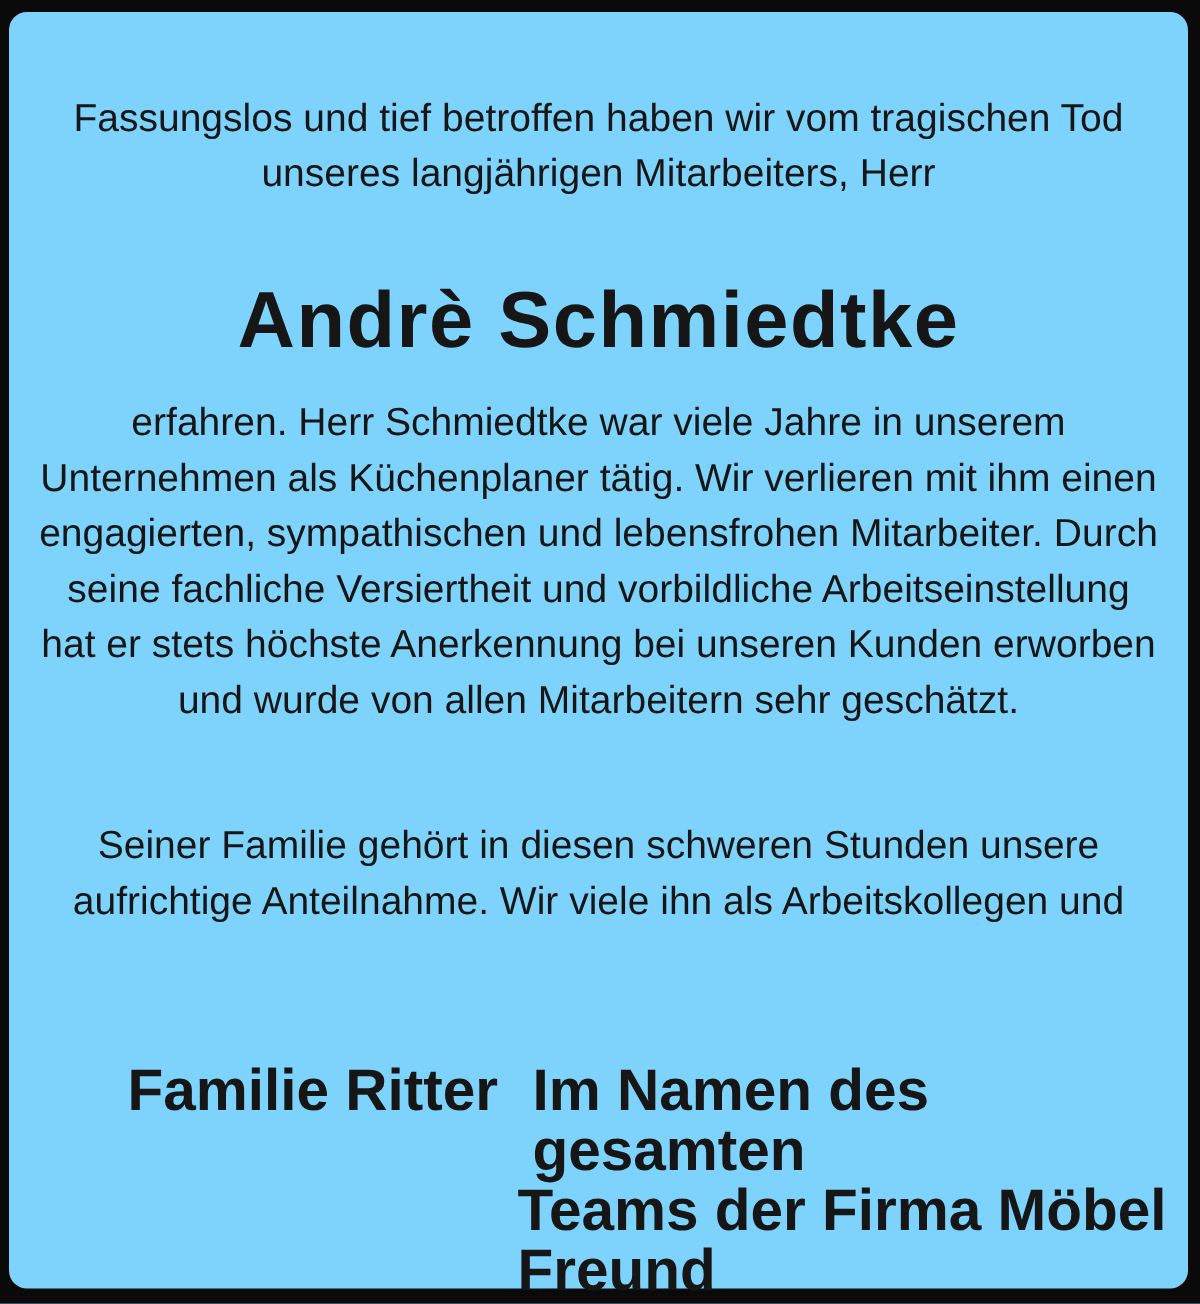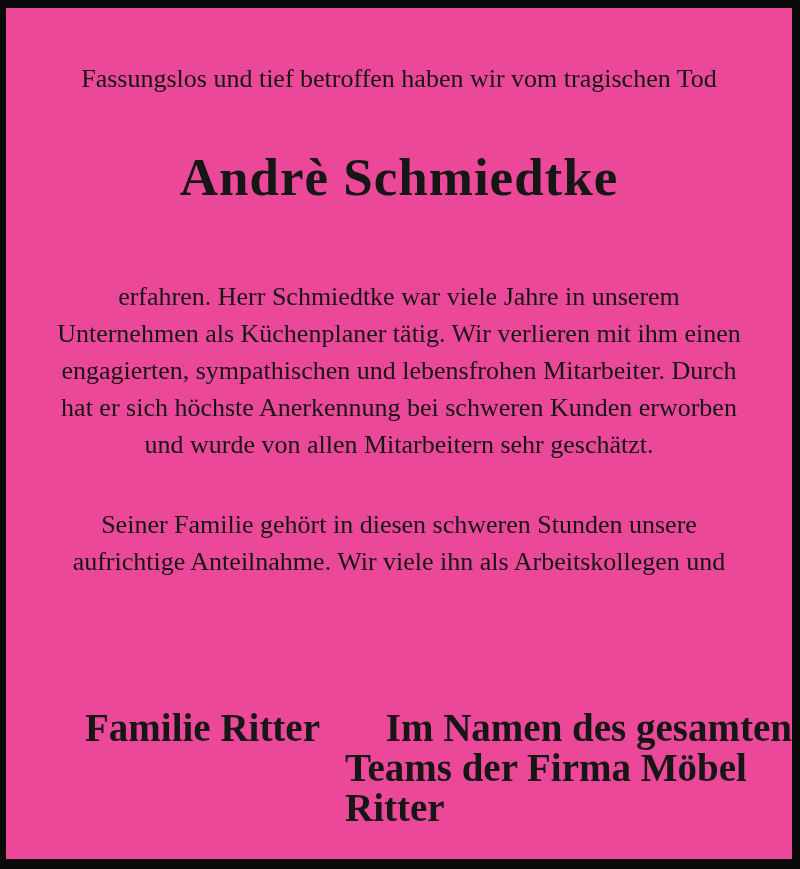--- a/index.html
+++ b/index.html
@@ -14,43 +14,44 @@
     box-sizing: border-box;
     width: 800px;
     height: 869px;
     background: #0a0a0a;
     padding: 8px 8px 10px 6px;
   }
   .sheet {
     position: relative;
     width: 100%;
     height: 100%;
-    background: #ec4899;
+    background: #7dd3fc;
     color: #161616;
-    font-family: Liberation Serif, serif;
+    font-family: Liberation Sans, sans-serif;
     text-align: center;
+    border-radius: 12px;
   }
   .intro {
     padding-top: 52px;
     font-size: 26px;
     line-height: 37px;
   }
   .name {
     margin: 51px 0 3px 0;
     font-size: 53px;
     line-height: 58px;
     font-weight: bold;
     letter-spacing: 1px;
   }
   .para {
     font-size: 26px;
     line-height: 37px;
   }
-  .p1 { margin-top: 72px; }
-  .p2 { margin-top: 43px; }
+  .p1 { margin-top: 20px; }
+  .p2 { margin-top: 60px; }
   .signatures {
     position: absolute;
     left: 0;
     top: 700px;
     width: 100%;
     height: 80px;
     text-align: left;
     font-weight: bold;
     font-size: 39px;
     line-height: 40px;
@@ -60,50 +61,51 @@
     left: 79px;
     top: 0;
   }
   .sig-right {
     position: absolute;
     left: 339px;
     top: 0;
   }
   .sig-right .line-first {
     margin-left: 10px;
-    text-align: right;
   }
 </style>
 </head>
 <body>
 
 <div class="frame">
   <div class="sheet">
 
     <div class="intro">
       <div>Fassungslos und tief betroffen haben wir vom tragischen Tod</div>
+      <div>unseres langjährigen Mitarbeiters, Herr</div>
     </div>
 
     <div class="name">Andrè Schmiedtke</div>
 
     <div class="para p1">
       <div>erfahren. Herr Schmiedtke war viele Jahre in unserem</div>
       <div>Unternehmen als Küchenplaner tätig. Wir verlieren mit ihm einen</div>
       <div>engagierten, sympathischen und lebensfrohen Mitarbeiter. Durch</div>
-      <div>hat er sich höchste Anerkennung bei schweren Kunden erworben</div>
+      <div>seine fachliche Versiertheit und vorbildliche Arbeitseinstellung</div>
+      <div>hat er stets höchste Anerkennung bei unseren Kunden erworben</div>
       <div>und wurde von allen Mitarbeitern sehr geschätzt.</div>
     </div>
 
     <div class="para p2">
       <div>Seiner Familie gehört in diesen schweren Stunden unsere</div>
       <div>aufrichtige Anteilnahme. Wir viele ihn als Arbeitskollegen und</div>
     </div>
 
     <div class="signatures">
       <div class="sig-left">Familie Ritter</div>
       <div class="sig-right">
         <div class="line-first">Im Namen des gesamten</div>
-        <div>Teams der Firma Möbel Ritter</div>
+        <div>Teams der Firma Möbel Freund</div>
       </div>
     </div>
 
   </div>
 </div>
 
 </body></html>

